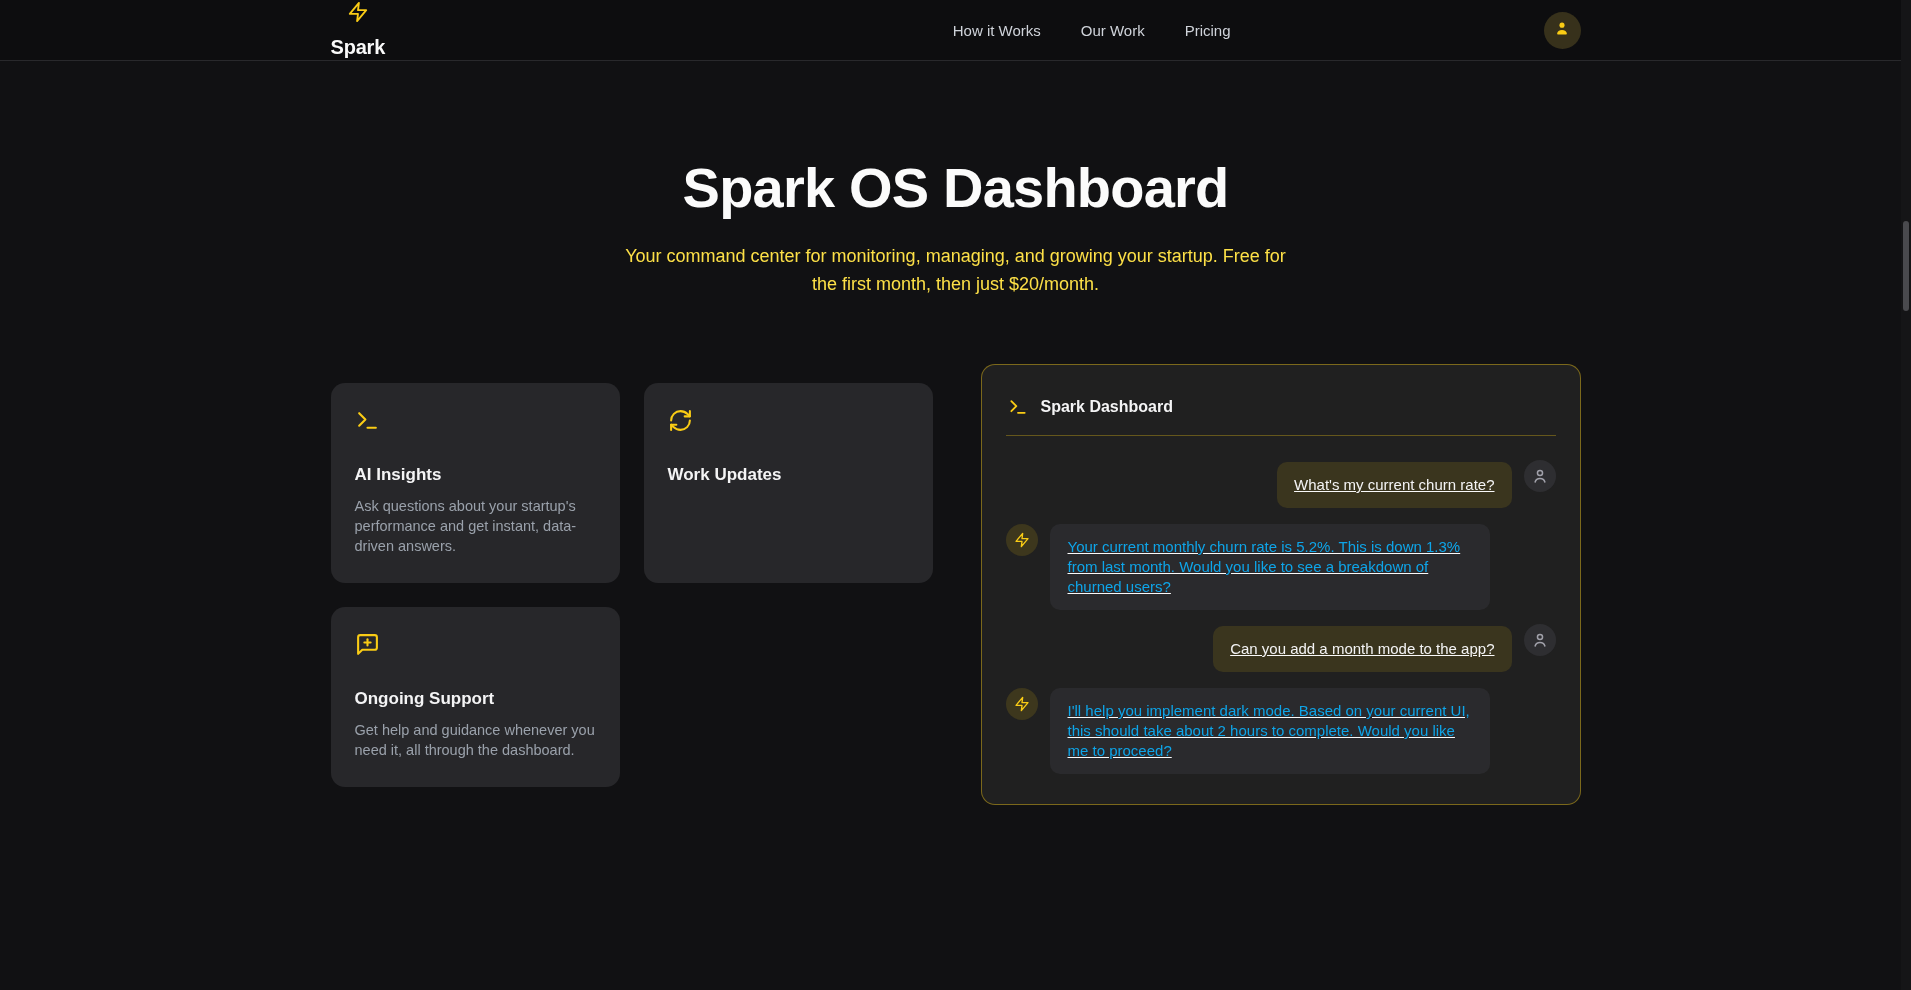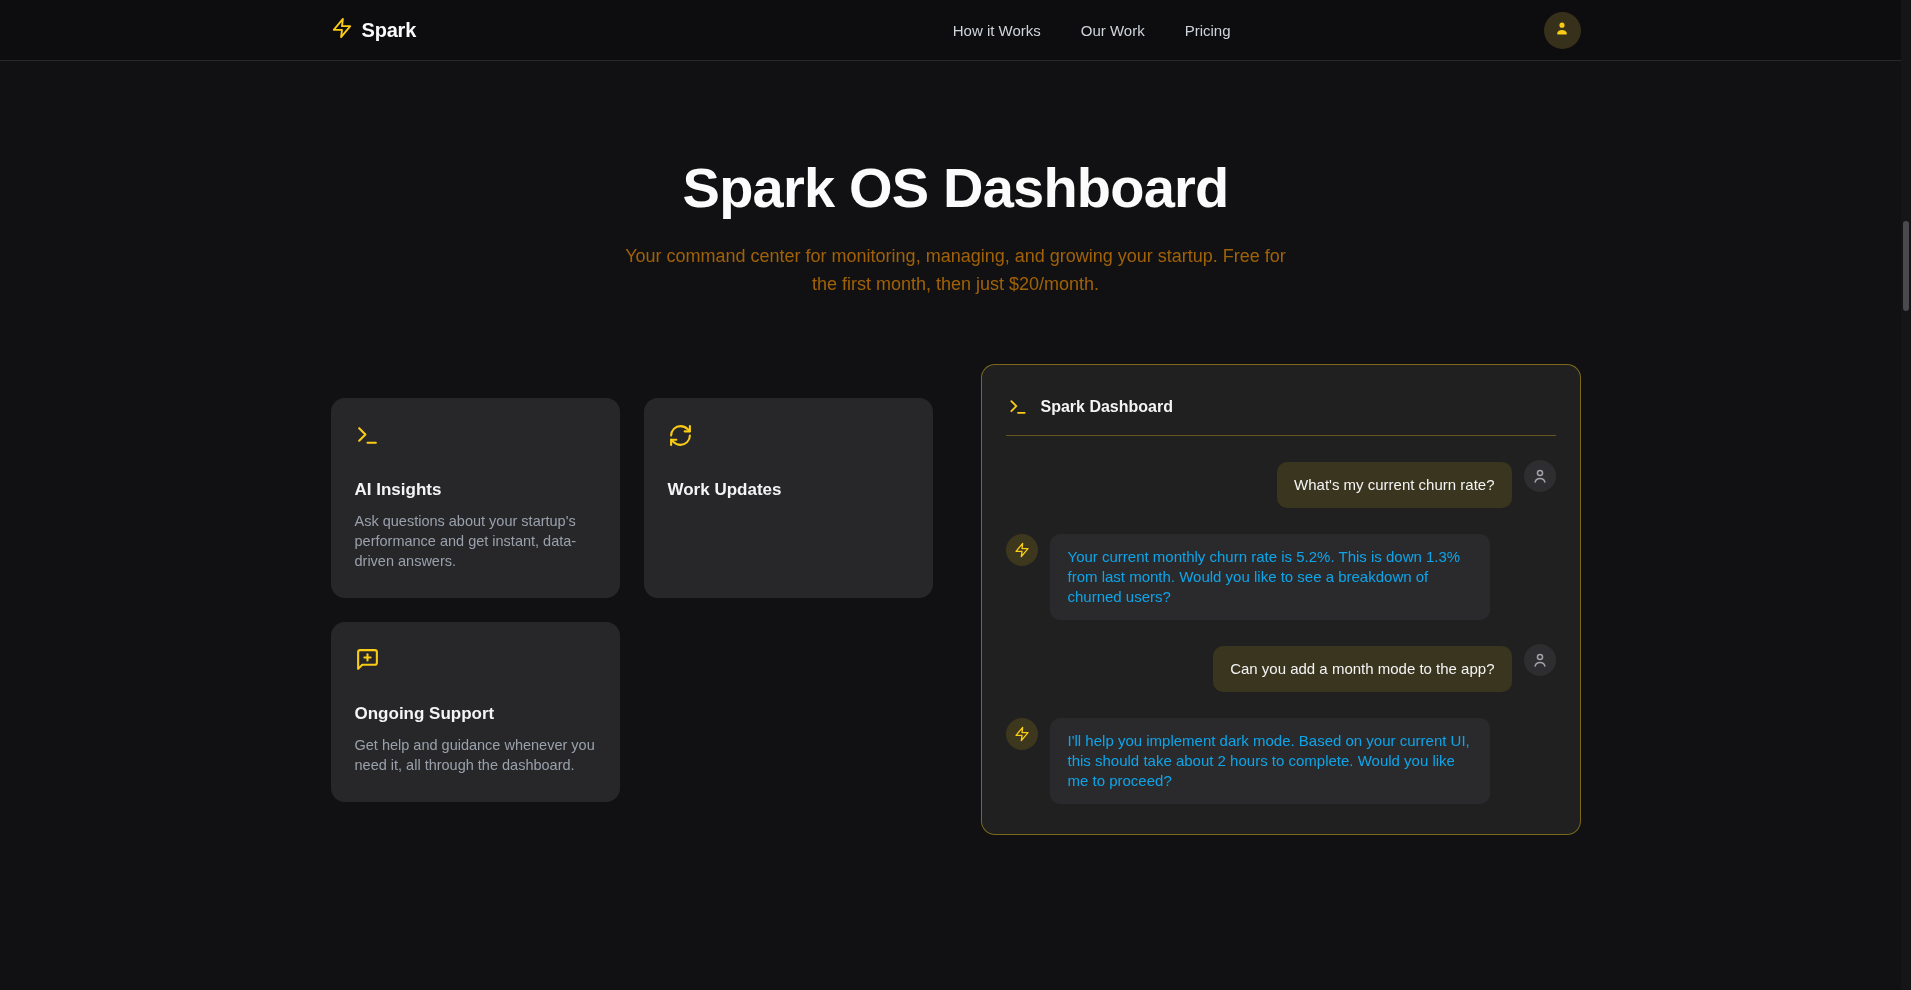--- a/index.html
+++ b/index.html
@@ -20,40 +20,40 @@
     display:flex;
     align-items:center;
   }
   .nav-inner {
     width:1250px;
     margin:0 auto;
     display:flex;
     align-items:center;
     justify-content:space-between;
   }
-  .brand { display:flex; align-items:center; gap:9px; cursor:pointer; }
+  .brand { display:flex; align-items:center; gap:9px; cursor:pointer;flex-direction:column; }
   .brand-name { font-size:20px; font-weight:700; letter-spacing:-0.2px; }
   .nav-links { display:flex; gap:40px; position:absolute; left:50%; transform:translateX(-1%); }
   .nav-link { color:#cfd3da; font-size:15px; cursor:pointer; }
   .nav-avatar {
     width:37px; height:37px; border-radius:50%;
     background:#37311b;
     display:flex; align-items:center; justify-content:center;
     cursor:pointer;
   }
 
   
   .hero { text-align:center; padding-top:94px; }
   .hero h1 { font-size:56px; font-weight:800; letter-spacing:-0.8px; color:#fbfbfb; }
   .hero-sub {
     margin:22px auto 0;
     max-width:690px;
     font-size:18px;
     line-height:28px;
-    color:#a16207;
+    color:#fde047;
   }
 
   
   .content-row {
     margin-top:66px;
     display:flex;
     justify-content:center;
     align-items:center;
     gap:48px;
   }
@@ -87,21 +87,21 @@
     display:flex;
     align-items:center;
     gap:13px;
     padding:8px 2px 18px;
     border-bottom:1px solid rgba(250,204,21,0.32);
   }
   .assistant-header .icon { color:#facc15; }
   .assistant-header .icon svg { display:block; }
   .assistant-title { font-size:16px; font-weight:700; color:#f4f4f5; }
 
-  .messages { padding-top:26px; display:flex; flex-direction:column; gap:26px; }
+  .messages { padding-top:26px; display:flex; flex-direction:column; gap:16px;text-decoration:underline; }
   .msg-row { display:flex; align-items:flex-start; gap:12px; }
   .msg-row.user { justify-content:flex-end; }
   .bubble {
     border-radius:10px;
     font-size:15px;
     line-height:20px;
     max-width:440px;
   }
   .bubble.user {
     background:#3a351e;

